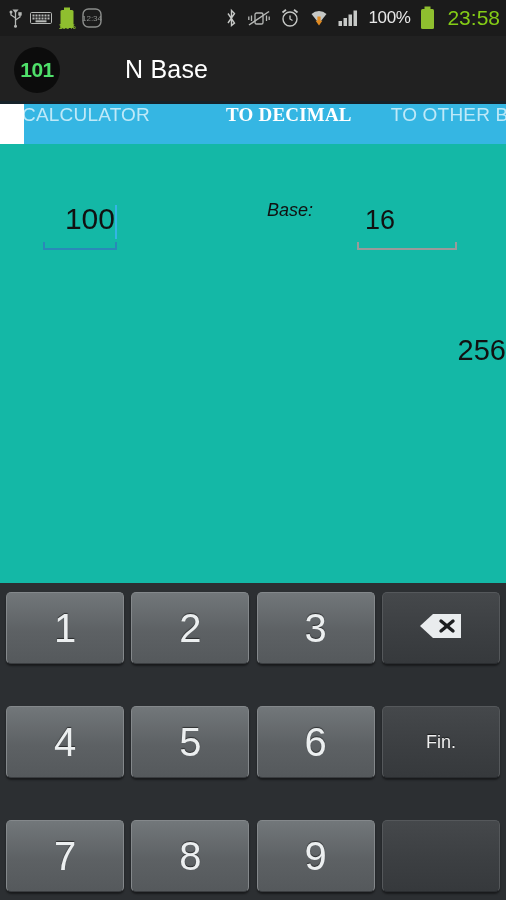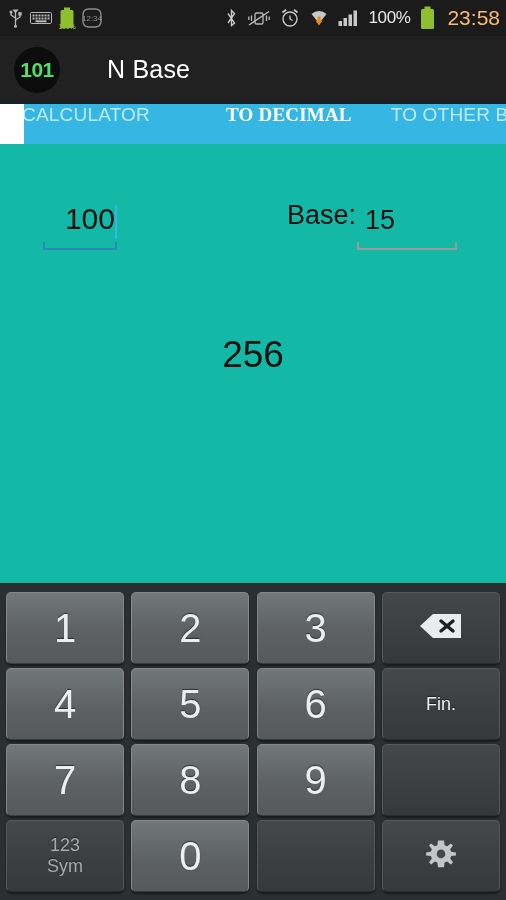--- a/index.html
+++ b/index.html
@@ -61,21 +61,21 @@
     color: #8fbf2f;
     font-weight: bold;
     letter-spacing: -0.3px;
   }
   .status-pct {
     color: #e8e8e8;
     font-size: 17px;
     letter-spacing: -0.4px;
   }
   .status-clock {
-    color: #fdba74;
+    color: #84cc16;
     font-size: 21px;
     letter-spacing: 0px;
     margin-left: 2px;
   }
 
   
   .action-bar {
     position: absolute;
     left: 0; top: 36px;
     width: 506px; height: 67px;
@@ -97,21 +97,21 @@
   }
   .app-icon-text {
     color: #4fe06a;
     font-size: 21px;
     font-weight: bold;
     letter-spacing: -0.5px;
   }
   .app-title {
     color: #ffffff;
     font-size: 25px;
-    margin-left: 2px;
+    margin-left: 20px;
     letter-spacing: 0.2px;
     text-align: center;
   }
   .action-bar-shadow {
     position: absolute;
     left: 0; top: 101px;
     width: 506px; height: 3px;
     background: #16222a;
   }
 
@@ -174,23 +174,24 @@
     position: absolute;
     left: 43px; top: 44px;
     width: 74px; height: 8px;
     border-bottom: 2px solid #2a89b8;
     border-left: 2px solid #2a89b8;
     border-right: 2px solid #2a89b8;
     box-sizing: border-box;
   }
   .base-label {
     position: absolute;
-    left: 287px; top: 2px;
-    font-size: 27px;
+    left: 267px; top: 2px;
+    font-size: 18px;
     color: #111;
+    font-style: italic;
   }
   .base-field {
     position: absolute;
     left: 357px; top: 0;
     width: 100px; height: 44px;
   }
   .base-value {
     position: absolute;
     left: 8px; bottom: 6px;
     font-size: 27px;
@@ -202,22 +203,22 @@
     width: 100px; height: 8px;
     border-bottom: 2px solid #9a9a9a;
     border-left: 2px solid #9a9a9a;
     border-right: 2px solid #9a9a9a;
     box-sizing: border-box;
   }
   .result {
     position: absolute;
     left: 0; top: 190px;
     width: 506px;
-    text-align: center;
-    font-size: 37px;
+    text-align: right;
+    font-size: 29px;
     color: #111;
   }
 
   
   .keyboard {
     position: absolute;
     left: 0; top: 583px;
     width: 506px; height: 317px;
     background: #2c2f32;
     box-sizing: border-box;
@@ -407,21 +408,21 @@
   <div class="content">
     <div class="input-row">
       <div class="number-field">
         <span class="number-value">100</span>
         <span class="caret"></span>
       </div>
       <div class="underline-blue"></div>
 
       <div class="base-label">Base:</div>
       <div class="base-field">
-        <span class="base-value">15</span>
+        <span class="base-value">16</span>
       </div>
       <div class="underline-gray"></div>
     </div>
 
     <div class="result">256</div>
   </div>
 
   <div class="keyboard">
 
     <div class="key-row">
@@ -468,35 +469,15 @@
       </div>
       <div class="key num">
         <span class="key-label-num">8</span>
       </div>
       <div class="key num">
         <span class="key-label-num">9</span>
       </div>
       <div class="key fn"></div>
     </div>
 
-    <div class="key-row">
-      <div class="key fn">
-        <span class="key-label-sym">123</span>
-        <span class="key-label-sym">Sym</span>
-      </div>
-      <div class="key num">
-        <span class="key-label-num">0</span>
-      </div>
-      <div class="key fn"></div>
-      <div class="key fn">
-        <span class="gear-glyph">
-          <svg width="34" height="34" viewBox="0 0 34 34">
-            <g fill="#c3c6c8">
-              <path d="M17 3.5 L20 3.5 L20.6 8.2 L23.2 9.3 L26.9 6.4 L29 8.5 L26.1 12.2 L27.2 14.8 L31.9 15.4 L31.9 18.4 L27.2 19 L26.1 21.6 L29 25.3 L26.9 27.4 L23.2 24.5 L20.6 25.6 L20 30.3 L17 30.3 L14 30.3 L13.4 25.6 L10.8 24.5 L7.1 27.4 L5 25.3 L7.9 21.6 L6.8 19 L2.1 18.4 L2.1 15.4 L6.8 14.8 L7.9 12.2 L5 8.5 L7.1 6.4 L10.8 9.3 L13.4 8.2 L14 3.5 Z"></path>
-            </g>
-            <circle cx="17" cy="16.9" r="4.3" fill="#45484b"></circle>
-          </svg>
-        </span>
-      </div>
-    </div>
 
   </div>
 </div>
 
 </body></html>

